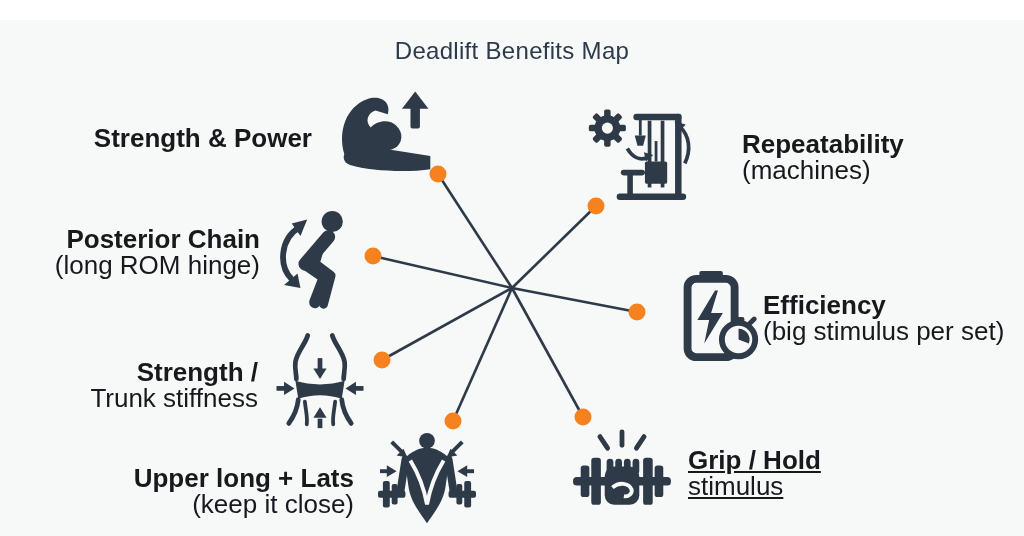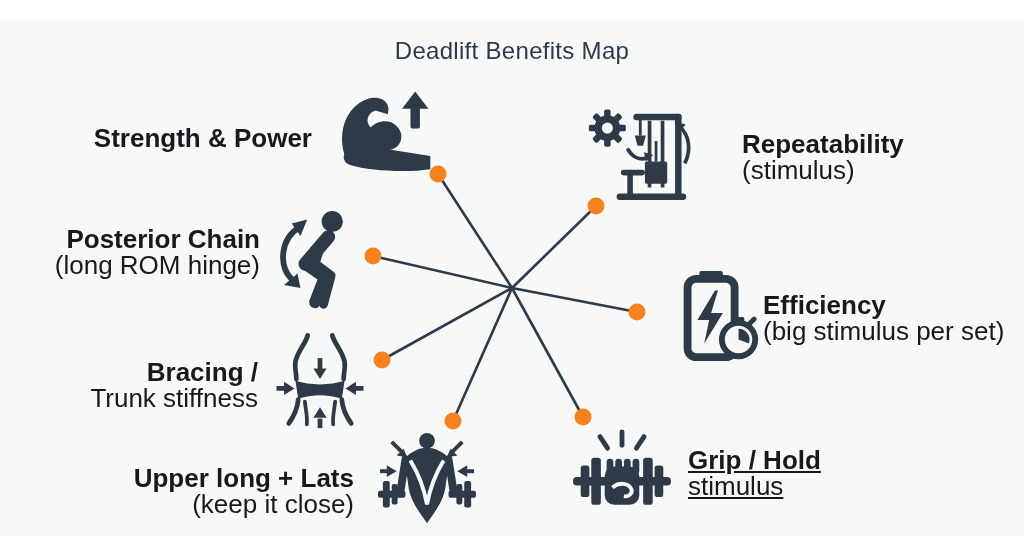--- a/index.html
+++ b/index.html
@@ -106,21 +106,21 @@
         <path class="ink-stroke" stroke-width="6" d="M45 74 V100"></path>
         <path class="ink-stroke" stroke-width="7" stroke-linecap="round" d="M34 100 H102"></path>
         <path class="ink-stroke" stroke-width="4" d="M42 48 C48 58 56 61 63 58"></path>
         <polygon class="ink-fill" points="70,55 60,52 62,62"></polygon>
         <path class="ink-stroke" stroke-width="4" d="M104 64 C111 50 109 34 99 25"></path>
         <polygon class="ink-fill" points="93,19 105,22 97,31"></polygon>
       </svg>
     </div>
     <div class="label" style="left:742px;top:111px;">
       <span class="main">Repeatability</span>
-      <span class="sub">(stimulus)</span>
+      <span class="sub">(machines)</span>
     </div>
   </div>
 
   
   <div class="node">
     <div class="label left" style="right:764px;top:206px;">
       <span class="main">Posterior Chain</span>
       <span class="sub">(long ROM hinge)</span>
     </div>
     <div class="icon" style="left:268px;top:188px;width:88px;height:106px;">
@@ -153,21 +153,21 @@
     </div>
     <div class="label" style="left:763px;top:272px;">
       <span class="main">Efficiency</span>
       <span class="sub">(big stimulus per set)</span>
     </div>
   </div>
 
   
   <div class="node">
     <div class="label left" style="right:766px;top:339px;">
-      <span class="main">Bracing /</span>
+      <span class="main">Strength /</span>
       <span class="sub">Trunk stiffness</span>
     </div>
     <div class="icon" style="left:272px;top:306px;width:96px;height:104px;">
       <svg viewBox="0 0 100 110">
         <path class="ink-stroke" stroke-width="5" stroke-linecap="round" d="M37 10 C34 20 26 27 24 38 C23 45 25 50 25 56"></path>
         <path class="ink-stroke" stroke-width="5" stroke-linecap="round" d="M63 10 C66 20 74 27 76 38 C77 45 75 50 75 56"></path>
         <path class="ink-stroke" stroke-width="5" stroke-linecap="round" d="M27 78 C26 88 22 96 17 103"></path>
         <path class="ink-stroke" stroke-width="5" stroke-linecap="round" d="M73 78 C74 88 78 96 83 103"></path>
         <path class="ink-stroke" stroke-width="4" stroke-linecap="round" d="M34 80 C35 90 37 96 36 104"></path>
         <path class="ink-stroke" stroke-width="4" stroke-linecap="round" d="M66 80 C65 90 63 96 64 104"></path>

